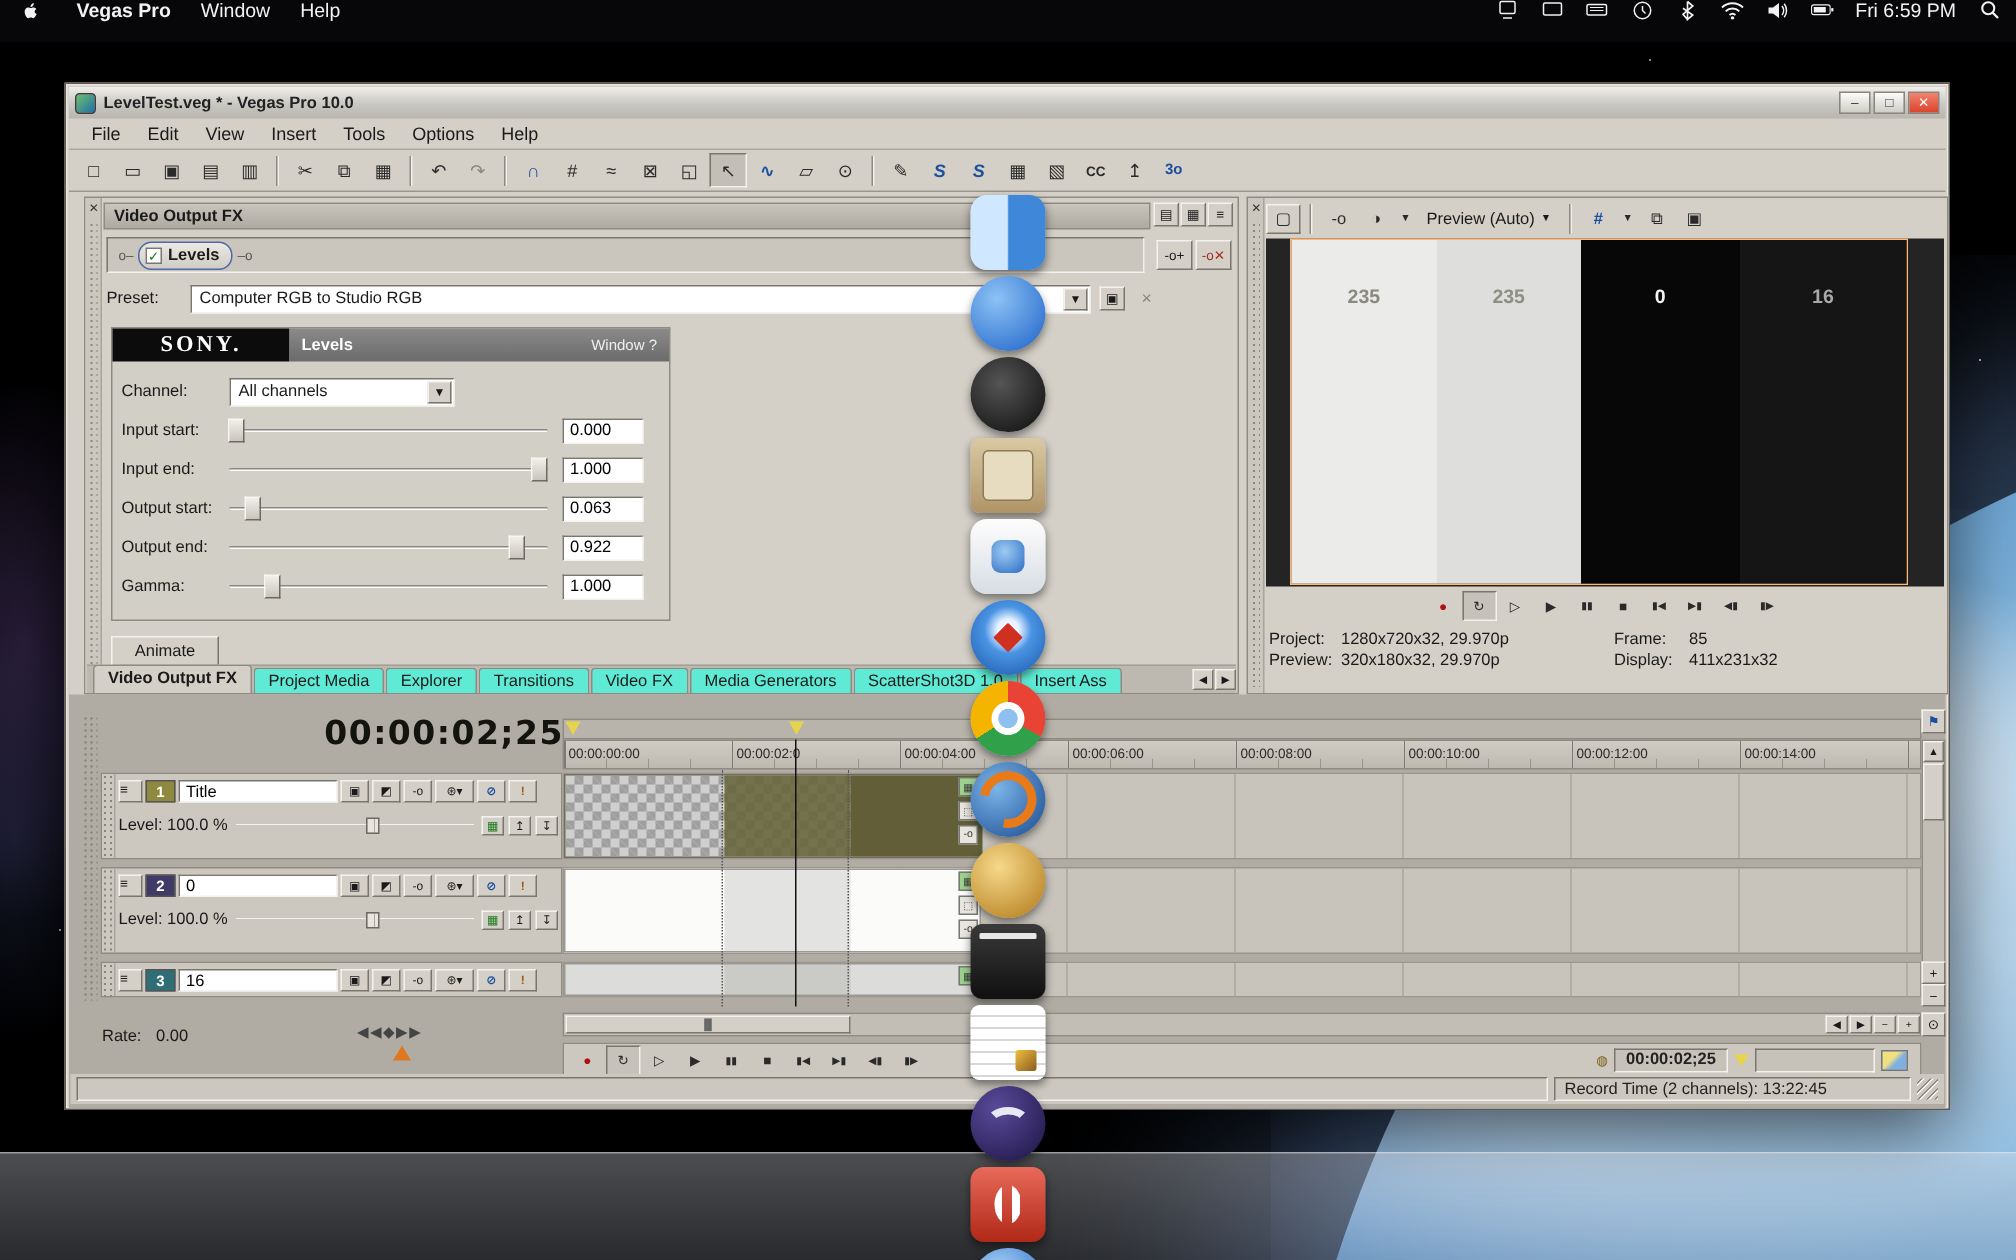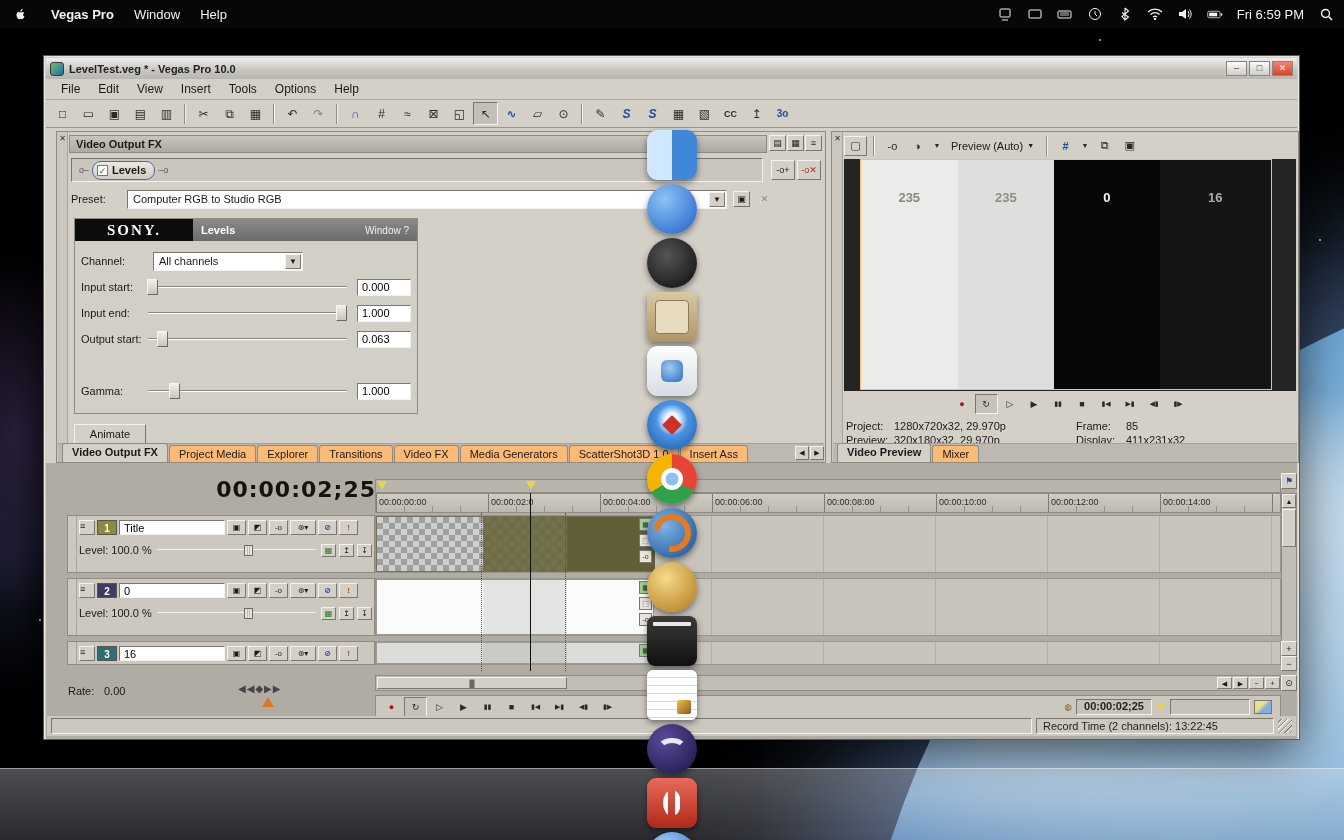--- a/index.html
+++ b/index.html
@@ -26,21 +26,21 @@
   .earth { position:absolute; left:850px; top:250px; width:1700px; height:1700px; border-radius:50%;
     background:
       radial-gradient(ellipse 420px 190px at 19% 15%, rgba(255,255,255,.9), transparent 70%),
       radial-gradient(ellipse 520px 240px at 9% 28%, rgba(255,255,255,.55), transparent 70%),
       radial-gradient(circle at 28% 22%, #bcd8ee 0%, #7fb3dc 12%, #3c7fc0 30%, #1b4f94 55%, #0a2a60 78%, #051738 100%);
     box-shadow: -50px -50px 140px rgba(130,180,255,.45);
   }
 
   
   .macbar { position:absolute; left:0; top:0; width:100%; height:22px; background:rgba(8,8,10,.92);
-    display:flex; align-items:center; color:#f2f2f2; z-index:50; padding:14px 10px; }
+    display:flex; align-items:flex-end; color:#f2f2f2; z-index:50; padding:14px 10px; }
   .macbar .apple { width:13px; height:13px; margin:0 14px 0 4px; }
   .macbar .mitem { padding:0 10px; font-size:13px; }
   .macbar .appname { font-weight:bold; }
   .macbar .right { margin-left:auto; display:flex; align-items:center; gap:14px; }
   .sicon { width:16px; height:14px; display:flex; align-items:center; justify-content:center; }
   .clock { font-size:13px; }
 
   
   .vp-window { position:absolute; left:43px; top:55px; width:1257px; height:685px;
     background:#d4d0c8; border:1px solid #5e5a52; box-shadow:0 14px 50px rgba(0,0,0,.65), inset 0 0 0 1px #e9e6df; z-index:10; }
@@ -91,37 +91,37 @@
   .plugio { font-size:9px; color:#555; margin:0 3px; }
   .chain-right { position:absolute; right:4px; top:28px; display:flex; gap:2px; }
   .sq-btn { width:24px; height:20px; display:flex; align-items:center; justify-content:center; font-size:9px; }
   .preset-row { position:absolute; left:14px; top:56px; right:4px; height:22px; display:flex; align-items:center; gap:6px; }
   .preset-label { width:50px; }
   .combo { position:relative; height:19px; background:#fff; border:1px solid; border-color:#7a766e #f4f2ee #f4f2ee #7a766e; display:flex; align-items:center; padding:0 20px 0 5px; }
   .combo .arrow { position:absolute; right:1px; top:1px; bottom:1px; width:16px; background:#d4d0c8;
     border:1px solid; border-color:#f4f2ee #7a766e #7a766e #f4f2ee; font-size:8px; display:flex; align-items:center; justify-content:center; }
   .preset-combo { flex:1; max-width:600px; }
 
-  .plugin-box { position:absolute; left:17px; top:86px; width:344px; height:196px; border:1px solid #8f8b83; background:#d2cfc7; }
+  .plugin-box { position:absolute; left:17px; top:86px; width:373px; height:196px; border:1px solid #8f8b83; background:#d2cfc7; }
   .brand-bar { display:flex; height:22px; }
   .sony { width:118px; background:#0c0c0c; color:#fff; font-family:"Liberation Serif","DejaVu Serif",serif;
     font-weight:bold; font-size:15px; letter-spacing:2px; display:flex; align-items:center; justify-content:center; }
   .plug-title { flex:1; background:linear-gradient(#8a8a8a,#6b6b6b); color:#fff; display:flex; align-items:center; padding:0 8px; font-weight:bold; }
   .about { margin-left:auto; font-weight:normal; font-size:10px; color:#eee; }
   .ctl-row { position:absolute; left:6px; right:6px; height:20px; display:flex; align-items:center; }
   .ctl-label { width:72px; font-size:11px; }
   .slider { position:relative; width:212px; height:18px; margin-right:10px; }
   .slider .groove { position:absolute; left:0; right:0; top:8px; height:2px; background:#8a8680; border-bottom:1px solid #fff; }
   .slider .thumb { position:absolute; top:1px; width:11px; height:16px; margin-left:-5px;
     background:linear-gradient(#f1efe9,#c9c5bd); border:1px solid; border-color:#f8f6f2 #6e6a62 #6e6a62 #f8f6f2; }
   .val-box { width:54px; height:17px; text-align:left; }
   .animate-btn { position:absolute; left:17px; top:292px; width:72px; height:20px; font-size:11px; text-align:center; line-height:18px; }
 
   .tabs-row { position:absolute; left:1px; right:1px; bottom:0; height:19px; background:#bdb9b1; display:flex; align-items:flex-end; padding-left:4px; border-top:1px solid #a5a199; }
-  .tab { height:17px; padding:2px 9px 0; margin-right:1px; font-size:11px; background:#fdba74;
+  .tab { height:17px; padding:2px 9px 0; margin-right:1px; font-size:11px; background:#5eead4;
     border:1px solid #8f8b83; border-bottom:none; border-radius:3px 3px 0 0; white-space:nowrap; overflow:hidden; }
   .tab.active { background:#d4d0c8; font-weight:bold; height:19px; }
   .tab-scroll { margin-left:auto; display:flex; gap:1px; padding-bottom:2px; }
   .tab-scroll .mini-btn { width:14px; height:14px; font-size:7px; }
 
   
   #pvpanel { left:787px; top:75px; width:468px; height:332px; }
   .pv-toolbar { position:absolute; left:12px; top:2px; right:2px; height:23px; display:flex; align-items:center; gap:2px; }
   .pv-toolbar .tbtn { width:23px; height:20px; font-size:11px; }
   .qual-combo { display:flex; align-items:center; gap:4px; padding:2px 6px; font-size:11px; }
@@ -431,20 +431,28 @@
         <input class="val-box field" value="1.000" style="">
       </div>
       <div class="ctl-row" style="top:110px">
         <span class="ctl-label">Output start:</span>
         <span class="slider">
           <span class="groove"></span>
             <span class="thumb" style="left:7%"></span>
         </span>
         <input class="val-box field" value="0.063" style="">
       </div>
+      <div class="ctl-row" style="top:136px">
+        <span class="ctl-label">Output end:</span>
+        <span class="slider">
+          <span class="groove"></span>
+            <span class="thumb" style="left:90%"></span>
+        </span>
+        <input class="val-box field" value="0.922" style="">
+      </div>
       <div class="ctl-row" style="top:162px">
         <span class="ctl-label">Gamma:</span>
         <span class="slider">
           <span class="groove"></span>
             <span class="thumb" style="left:13%"></span>
         </span>
         <input class="val-box field" value="1.000" style="">
       </div>
     </div>
 
@@ -526,24 +534,20 @@
         <span>85</span>
       </div>
       <div class="row">
         <span class="l1">Preview:</span>
         <span class="v1">320x180x32, 29.970p</span>
         <span class="l2">Display:</span>
         <span>411x231x32</span>
       </div>
     </div>
 
-    <div class="tabs-row">
-      <span class="tab active">Video Preview</span>
-      <span class="tab">Mixer</span>
-    </div>
   </div>
 
   <div class="tl-area">
     <div class="tl-grip"></div>
     <div class="tc-display">00:00:02;25</div>
 
     <div class="marker-bar">
       <span class="mflag" style="left:1px"></span>
       <span class="mflag" style="left:150px"></span>
     </div>

